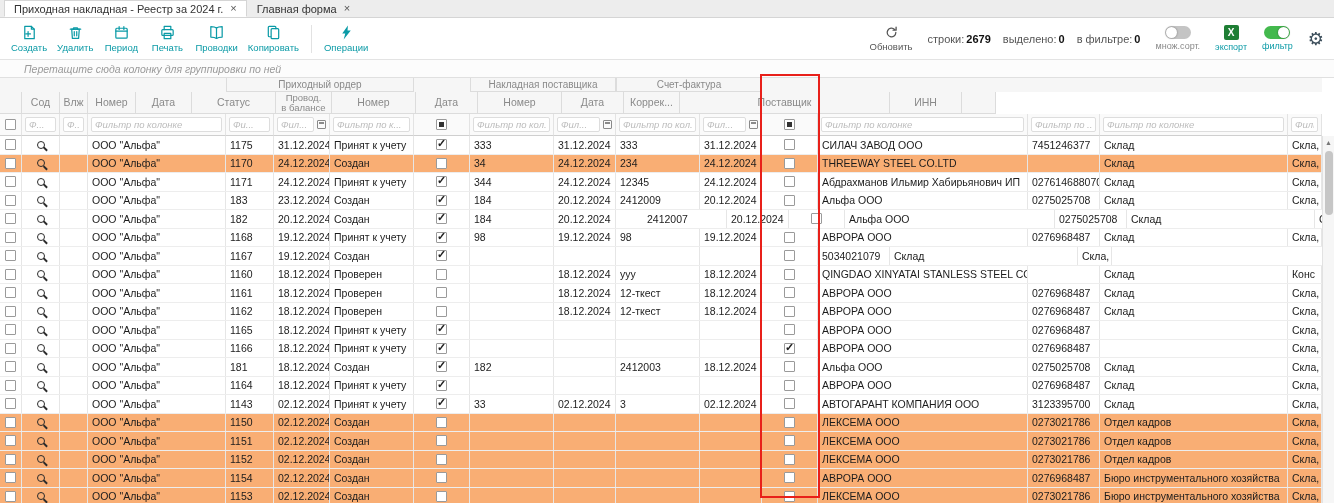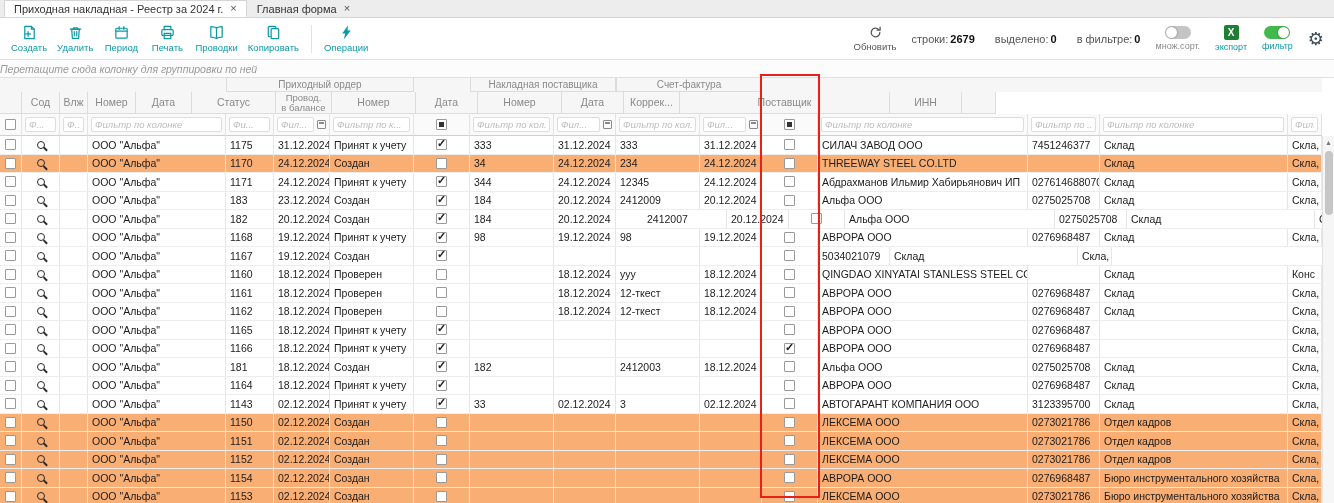--- a/index.html
+++ b/index.html
@@ -16,34 +16,34 @@
   .toolbar { height:42px; border-bottom:1px solid #e3e3e3; background:#fff; display:flex; align-items:center; justify-content:space-between; padding:0 10px 0 6px; }
   .tb-left { display:flex; align-items:center; }
   .tb-btn { display:flex; flex-direction:column; align-items:center; justify-content:center; min-width:46px; padding:2px 5px; gap:1px; cursor:default; }
   .tb-ic svg { width:17px; height:17px; fill:none; stroke:#0a9aa6; stroke-width:1.3; stroke-linecap:round; stroke-linejoin:round; display:block; }
   .tb-btn .lbl { font-size:9.5px; color:#0a9aa6; white-space:nowrap; }
   .tb-sep { width:1px; height:28px; background:#e2e2e2; margin:0 7px; }
   .tb-right { display:flex; align-items:center; gap:15px; }
   .refresh-btn { display:flex; flex-direction:column; align-items:center; gap:1px; }
   .refresh-btn svg { width:15px; height:15px; fill:none; stroke:#555; stroke-width:1.4; stroke-linecap:round; display:block; }
   .refresh-btn .rlbl { font-size:9.5px; color:#555; }
-  .stats { display:flex; gap:20px; font-size:11px; color:#555; align-items:center; }
+  .stats { display:flex; gap:12px; font-size:11px; color:#555; align-items:center; }
   .stat b { color:#111; margin-left:2px; }
   .tgl-group { display:flex; flex-direction:column; align-items:center; gap:2px; }
   .toggle { width:26px; height:13px; border-radius:7px; background:#c4c4c4; position:relative; }
   .toggle .knob { width:11px; height:11px; border-radius:50%; background:#fff; position:absolute; top:1px; left:1px; box-shadow:0 0 2px rgba(0,0,0,.45); }
   .toggle.on { background:#43b94d; }
   .toggle.on .knob { left:14px; }
   .tgl-lbl { font-size:9px; color:#8a8a8a; }
   .tgl-lbl.teal { color:#0a9aa6; }
   .excel-ic { width:15px; height:15px; background:#1e7e34; color:#fff; font-size:10px; font-weight:bold; display:flex; align-items:center; justify-content:center; border-radius:2px; }
   .gear { font-size:18px; color:#3d4f5c; line-height:1; }
 
   
-  .groupbar { height:18px; background:#fcfcfc; border-bottom:1px solid #e0e0e0; display:flex; align-items:center; padding-left:0; font-size:10.5px; font-style:italic; color:#9a9a9a; }
+  .groupbar { height:18px; background:#fcfcfc; border-bottom:1px solid #e0e0e0; display:flex; align-items:center; padding-left:24px; font-size:10.5px; font-style:italic; color:#9a9a9a; }
 
   
   .grid { width:1322px; height:425px; overflow:hidden; position:relative; }
   .hrow { display:flex; }
   .hg { height:14px; background:#f6f6f6; font-size:10px; color:#8a8a8a; display:flex; align-items:center; justify-content:center; flex:none; overflow:hidden; }
   .hg.grp { border-left:1px solid #dcdcdc; border-right:1px solid #dcdcdc; border-bottom:1px solid #dcdcdc; }
   .hn { height:22px; background:#f6f6f6; font-size:10.5px; color:#8a8a8a; display:flex; align-items:center; justify-content:center; text-align:center; border-right:1px solid #dcdcdc; border-bottom:1px solid #dcdcdc; flex:none; overflow:hidden; white-space:pre-line; line-height:1.05; }
   .hn.two { font-size:9.5px; }
   .hf { height:22px; background:#fafafa; display:flex; align-items:center; justify-content:center; border-right:1px solid #e3e3e3; border-bottom:1px solid #cfcfcf; flex:none; padding:0 3px; overflow:hidden; }
   .flt { width:100%; height:15px; border:1px solid #ddd; border-radius:2px; font-size:9.5px; padding:0 3px; color:#333; font-family:inherit; min-width:0; flex:1; background:#fff; }

